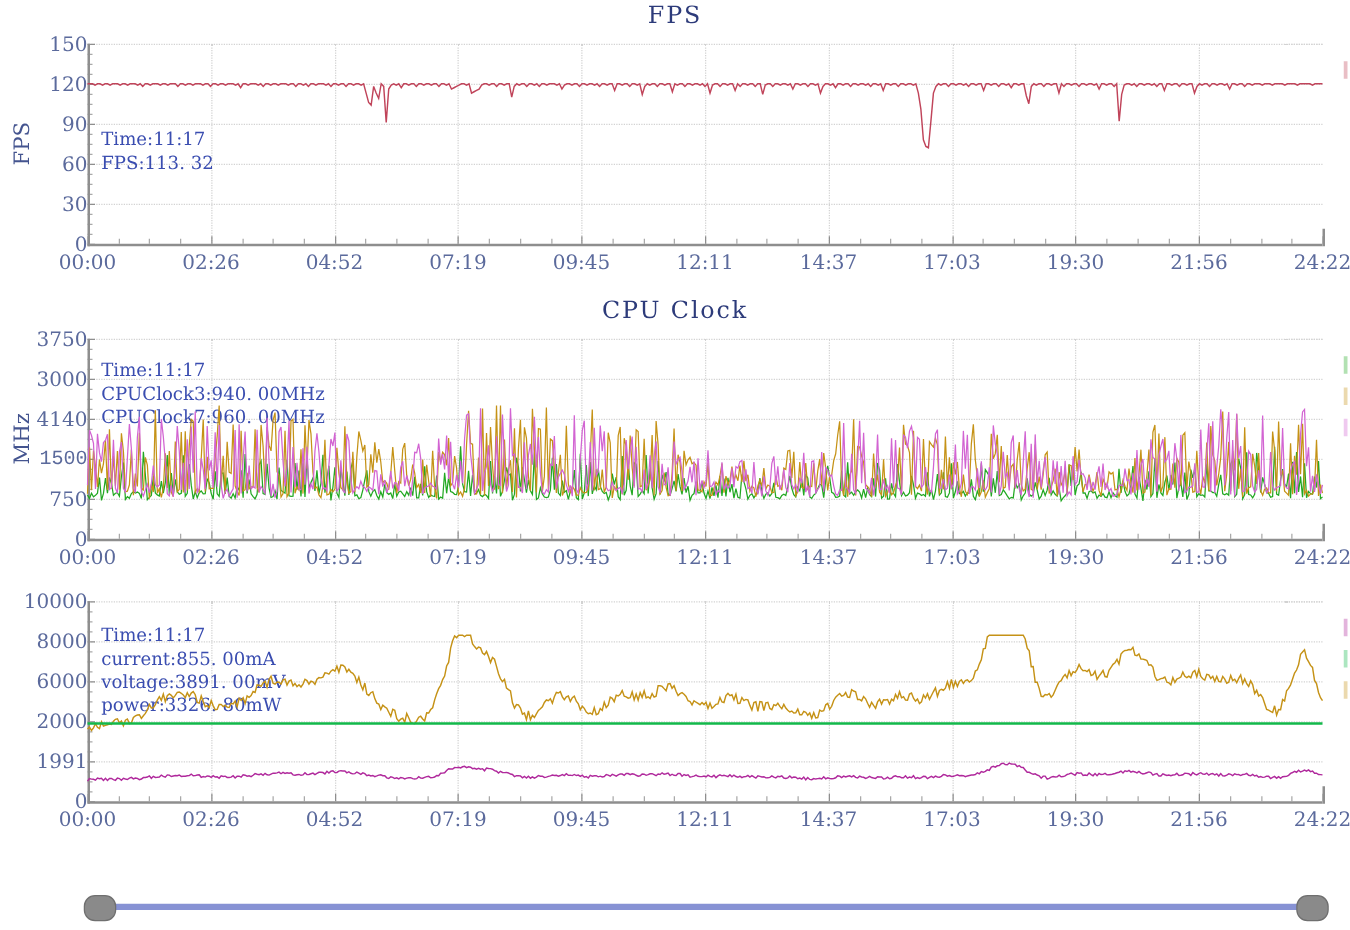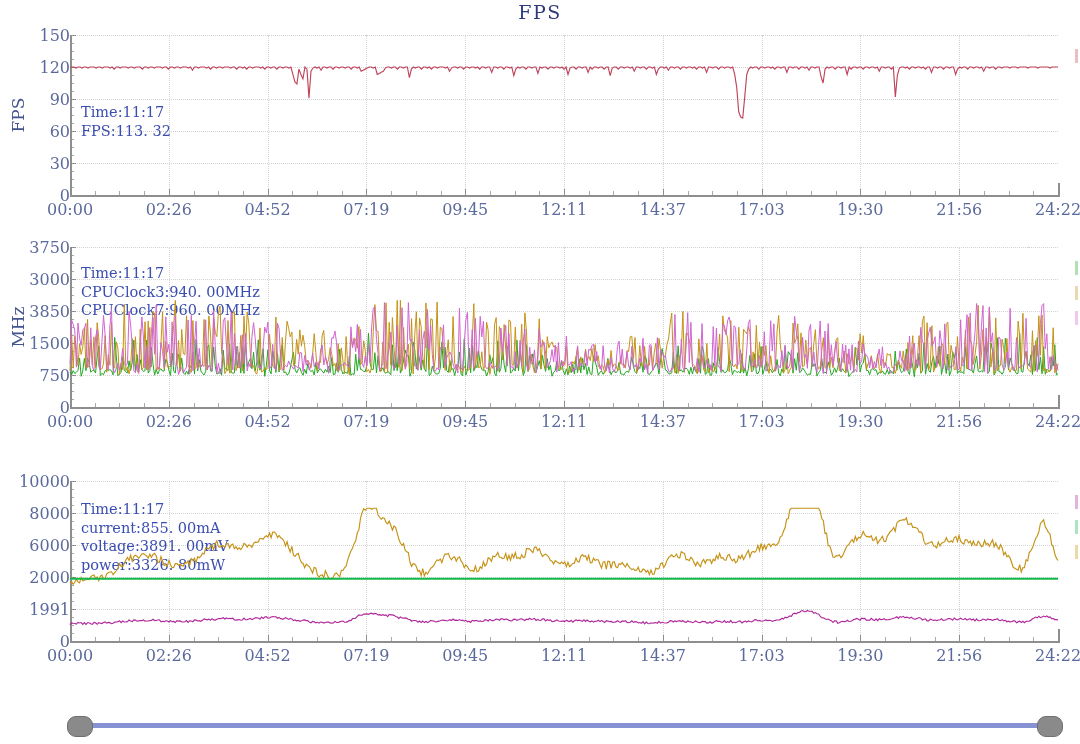--- a/index.html
+++ b/index.html
@@ -248,41 +248,42 @@
       <div class="axis-title" style="left: -12px; top: 81px; width: 60px; text-align: center;">FPS</div>
       <div class="readout" style="left: 81px; top: 79px;"><div>Time:11:17</div><div>FPS:113. 32</div></div>
       <div class="legend-swatch" style="left: 1075px; top: 25px; background: rgb(192, 68, 90);"></div>
       <svg class="trace" width="1080" height="200">
         <polyline points="70.00,43.00 72.01,43.00 74.02,43.00 76.02,44.07 78.03,43.00 80.04,43.00 82.05,44.07 84.06,43.00 86.07,43.00 88.07,44.07 90.08,43.00 92.09,43.00 94.10,43.00 96.11,44.07 98.11,43.00 100.12,43.00 102.13,44.07 104.14,43.00 106.15,43.00 108.15,43.00 110.16,44.07 112.17,43.00 114.18,45.13 116.19,43.00 118.20,43.00 120.20,44.07 122.21,43.00 124.22,43.00 126.23,43.00 128.24,44.07 130.24,43.00 132.25,43.00 134.26,44.07 136.27,43.00 138.28,43.00 140.28,43.00 142.29,45.13 144.30,43.00 146.31,43.00 148.32,44.07 150.33,43.00 152.33,43.00 154.34,44.07 156.35,43.00 158.36,43.00 160.37,43.00 162.37,44.07 164.38,43.00 166.39,43.00 168.40,45.13 170.41,43.00 172.41,43.00 174.42,44.07 176.43,43.00 178.44,43.00 180.45,44.07 182.46,43.00 184.46,43.00 186.47,43.00 188.48,44.07 190.49,43.00 192.50,46.20 194.50,43.00 196.51,43.00 198.52,44.07 200.53,43.00 202.54,43.00 204.54,43.00 206.55,44.07 208.56,43.00 210.57,45.13 212.58,43.00 214.59,43.00 216.59,44.07 218.60,43.00 220.61,43.00 222.62,44.07 224.63,43.00 226.63,43.00 228.64,43.00 230.65,44.07 232.66,43.00 234.67,43.00 236.67,45.13 238.68,43.00 240.69,43.00 242.70,44.07 244.71,43.00 246.72,45.13 248.72,43.00 250.73,43.00 252.74,44.07 254.75,43.00 256.76,43.00 258.76,43.00 260.77,44.07 262.78,43.00 264.79,45.13 266.80,43.00 268.80,43.00 270.81,44.07 272.82,43.00 274.83,43.00 276.84,45.13 278.85,43.00 280.85,43.00 282.86,44.07 284.87,43.00 286.88,43.00 288.89,44.07 290.89,43.00 292.90,50.47 294.91,57.93 296.92,60.07 298.93,45.13 300.93,50.47 302.94,54.73 304.95,43.00 306.96,45.13 308.97,73.93 310.98,47.27 312.98,44.07 314.99,43.00 317.00,44.07 319.01,43.00 321.02,46.20 323.02,43.00 325.03,43.00 327.04,44.07 329.05,43.00 331.06,43.00 333.07,45.13 335.07,43.00 337.08,43.00 339.09,44.07 341.10,43.00 343.11,43.00 345.11,44.07 347.12,43.00 349.13,43.00 351.14,45.13 353.15,43.00 355.15,43.00 357.16,44.07 359.17,43.00 361.18,47.27 363.19,46.20 365.20,45.13 367.20,44.07 369.21,43.00 371.22,43.00 373.23,44.07 375.24,43.00 377.24,50.47 379.25,49.40 381.26,48.33 383.27,47.27 385.28,44.07 387.28,43.00 389.29,43.00 391.30,44.07 393.31,43.00 395.32,43.00 397.33,45.13 399.33,43.00 401.34,43.00 403.35,44.07 405.36,43.00 407.37,43.00 409.37,53.67 411.38,45.13 413.39,43.00 415.40,44.07 417.41,43.00 419.41,43.00 421.42,45.13 423.43,43.00 425.44,43.00 427.45,44.07 429.46,43.00 431.46,45.13 433.47,43.00 435.48,43.00 437.49,44.07 439.50,43.00 441.50,43.00 443.51,43.00 445.52,44.07 447.53,43.00 449.54,47.27 451.54,44.07 453.55,43.00 455.56,43.00 457.57,44.07 459.58,43.00 461.59,43.00 463.59,45.13 465.60,43.00 467.61,43.00 469.62,44.07 471.63,43.00 473.63,43.00 475.64,44.07 477.65,43.00 479.66,45.13 481.67,43.00 483.67,43.00 485.68,44.07 487.69,43.00 489.70,43.00 491.71,48.33 493.72,43.00 495.72,43.00 497.73,44.07 499.74,43.00 501.75,43.00 503.76,45.13 505.76,43.00 507.77,43.00 509.78,44.07 511.79,43.00 513.80,51.53 515.80,45.13 517.81,43.00 519.82,44.07 521.83,43.00 523.84,43.00 525.85,45.13 527.85,43.00 529.86,43.00 531.87,44.07 533.88,43.00 535.89,43.00 537.89,49.40 539.90,43.00 541.91,44.07 543.92,43.00 545.93,43.00 547.93,45.13 549.94,43.00 551.95,43.00 553.96,44.07 555.97,43.00 557.98,43.00 559.98,44.07 561.99,43.00 564.00,45.13 566.01,43.00 568.02,50.47 570.02,44.07 572.03,43.00 574.04,43.00 576.05,45.13 578.06,43.00 580.07,43.00 582.07,44.07 584.08,43.00 586.09,43.00 588.10,48.33 590.11,43.00 592.11,45.13 594.12,43.00 596.13,43.00 598.14,44.07 600.15,43.00 602.15,43.00 604.16,45.13 606.17,43.00 608.18,43.00 610.19,51.53 612.20,44.07 614.20,43.00 616.21,43.00 618.22,45.13 620.23,43.00 622.24,43.00 624.24,44.07 626.25,43.00 628.26,43.00 630.27,44.07 632.28,43.00 634.28,47.27 636.29,43.00 638.30,43.00 640.31,44.07 642.32,43.00 644.33,43.00 646.33,45.13 648.34,43.00 650.35,43.00 652.36,44.07 654.37,43.00 656.37,50.47 658.38,45.13 660.39,43.00 662.40,43.00 664.41,44.07 666.41,43.00 668.42,46.20 670.43,43.00 672.44,43.00 674.45,44.07 676.46,43.00 678.46,43.00 680.47,45.13 682.48,43.00 684.49,43.00 686.50,44.07 688.50,43.00 690.51,43.00 692.52,44.07 694.53,43.00 696.54,45.13 698.54,43.00 700.55,43.00 702.56,44.07 704.57,43.00 706.58,48.33 708.59,43.00 710.59,43.00 712.60,44.07 714.61,43.00 716.62,43.00 718.63,45.13 720.63,43.00 722.64,43.00 724.65,44.07 726.66,43.00 728.67,43.00 730.67,44.07 732.68,43.00 734.69,50.47 736.70,63.27 738.71,87.80 740.72,93.13 742.72,94.20 744.73,72.87 746.74,50.47 748.75,45.13 750.76,43.00 752.76,44.07 754.77,43.00 756.78,43.00 758.79,45.13 760.80,43.00 762.80,43.00 764.81,44.07 766.82,43.00 768.83,43.00 770.84,44.07 772.85,43.00 774.85,45.13 776.86,43.00 778.87,43.00 780.88,44.07 782.89,43.00 784.89,43.00 786.90,48.33 788.91,43.00 790.92,43.00 792.93,44.07 794.93,43.00 796.94,43.00 798.95,45.13 800.96,43.00 802.97,43.00 804.98,44.07 806.98,43.00 808.99,46.20 811.00,43.00 813.01,43.00 815.02,44.07 817.02,43.00 819.03,43.00 821.04,52.60 823.05,59.00 825.06,45.13 827.07,43.00 829.07,44.07 831.08,43.00 833.09,43.00 835.10,45.13 837.11,43.00 839.11,43.00 841.12,44.07 843.13,43.00 845.14,43.00 847.15,50.47 849.15,43.00 851.16,45.13 853.17,43.00 855.18,43.00 857.19,44.07 859.20,43.00 861.20,43.00 863.21,45.13 865.22,43.00 867.23,43.00 869.24,44.07 871.24,43.00 873.25,43.00 875.26,44.07 877.27,43.00 879.28,47.27 881.28,43.00 883.29,43.00 885.30,44.07 887.31,43.00 889.32,43.00 891.33,45.13 893.33,43.00 895.34,72.87 897.35,51.53 899.36,44.07 901.37,43.00 903.37,43.00 905.38,44.07 907.39,43.00 909.40,45.13 911.41,43.00 913.41,43.00 915.42,44.07 917.43,43.00 919.44,43.00 921.45,44.07 923.46,43.00 925.46,45.13 927.47,43.00 929.48,43.00 931.49,48.33 933.50,43.00 935.50,43.00 937.51,44.07 939.52,43.00 941.53,43.00 943.54,45.13 945.54,43.00 947.55,43.00 949.56,44.07 951.57,43.00 953.58,43.00 955.59,50.47 957.59,45.13 959.60,43.00 961.61,44.07 963.62,43.00 965.63,43.00 967.63,45.13 969.64,43.00 971.65,43.00 973.66,44.07 975.67,43.00 977.67,43.00 979.68,44.07 981.69,43.00 983.70,47.27 985.71,43.00 987.72,43.00 989.72,44.07 991.73,43.00 993.74,43.00 995.75,45.13 997.76,43.00 999.76,43.00 1001.77,44.07 1003.78,43.00 1005.79,43.00 1007.80,43.00 1009.80,44.07 1011.81,43.00 1013.82,43.00 1015.83,43.00 1017.84,44.07 1019.85,43.00 1021.85,43.00 1023.86,43.00 1025.87,43.00 1027.88,44.07 1029.89,43.00 1031.89,43.00 1033.90,43.00 1035.91,43.00 1037.92,44.07 1039.93,43.00 1041.93,43.00 1043.94,43.00 1045.95,43.00 1047.96,43.00 1049.97,44.07 1051.98,43.00 1053.98,43.00 1055.99,43.00 1058.00,43.00" fill="none" stroke="#c0445a" stroke-width="1.15"></polyline>
       </svg>
     </div>
 </div>
 
 <div class="panel" id="panel-cpu" style="top:236px;">
+  <div class="chart-title">CPU Clock</div>
   <div class="plot-area" id="plot-cpu" style="height:200px;">
       <div class="ytick-mark" style="left: 70px; top: 171px;"></div>
       <div class="ytick" style="top: 171px; width: 70px; left: 0px; right: auto;">0</div>
       <div class="ytick-minor" style="left: 70px; top: 163px;"></div>
       <div class="ytick-minor" style="left: 70px; top: 155px;"></div>
       <div class="ytick-minor" style="left: 70px; top: 147px;"></div>
       <div style="position: absolute; left: 70px; top: 139px; width: 988px; height: 1px; border-top: 1px dotted rgb(210, 210, 210);"></div>
       <div class="ytick-mark" style="left: 70px; top: 139px;"></div>
       <div class="ytick" style="top: 139px; width: 70px; left: 0px; right: auto;">750</div>
       <div class="ytick-minor" style="left: 70px; top: 131px;"></div>
       <div class="ytick-minor" style="left: 70px; top: 123px;"></div>
       <div class="ytick-minor" style="left: 70px; top: 115px;"></div>
       <div style="position: absolute; left: 70px; top: 107px; width: 988px; height: 1px; border-top: 1px dotted rgb(210, 210, 210);"></div>
       <div class="ytick-mark" style="left: 70px; top: 107px;"></div>
-      <div class="ytick" style="top: 107px; width: 70px; left: 0px; right: auto;">1500</div>
+      <div class="ytick" style="top: 107px; width: 70px; left: 0px; right: auto; font-family: Liberation Mono, monospace;">1500</div>
       <div class="ytick-minor" style="left: 70px; top: 99px;"></div>
       <div class="ytick-minor" style="left: 70px; top: 91px;"></div>
       <div class="ytick-minor" style="left: 70px; top: 83px;"></div>
       <div style="position: absolute; left: 70px; top: 75px; width: 988px; height: 1px; border-top: 1px dotted rgb(210, 210, 210);"></div>
       <div class="ytick-mark" style="left: 70px; top: 75px;"></div>
-      <div class="ytick" style="top: 75px; width: 70px; left: 0px; right: auto;">3850</div>
+      <div class="ytick" style="top: 75px; width: 70px; left: 0px; right: auto;">4140</div>
       <div class="ytick-minor" style="left: 70px; top: 67px;"></div>
       <div class="ytick-minor" style="left: 70px; top: 59px;"></div>
       <div class="ytick-minor" style="left: 70px; top: 51px;"></div>
       <div style="position: absolute; left: 70px; top: 43px; width: 988px; height: 1px; border-top: 1px dotted rgb(210, 210, 210);"></div>
       <div class="ytick-mark" style="left: 70px; top: 43px;"></div>
       <div class="ytick" style="top: 43px; width: 70px; left: 0px; right: auto;">3000</div>
       <div class="ytick-minor" style="left: 70px; top: 35px;"></div>
       <div class="ytick-minor" style="left: 70px; top: 27px;"></div>
       <div class="ytick-minor" style="left: 70px; top: 19px;"></div>
       <div style="position: absolute; left: 70px; top: 11px; width: 988px; height: 1px; border-top: 1px dotted rgb(210, 210, 210);"></div>

